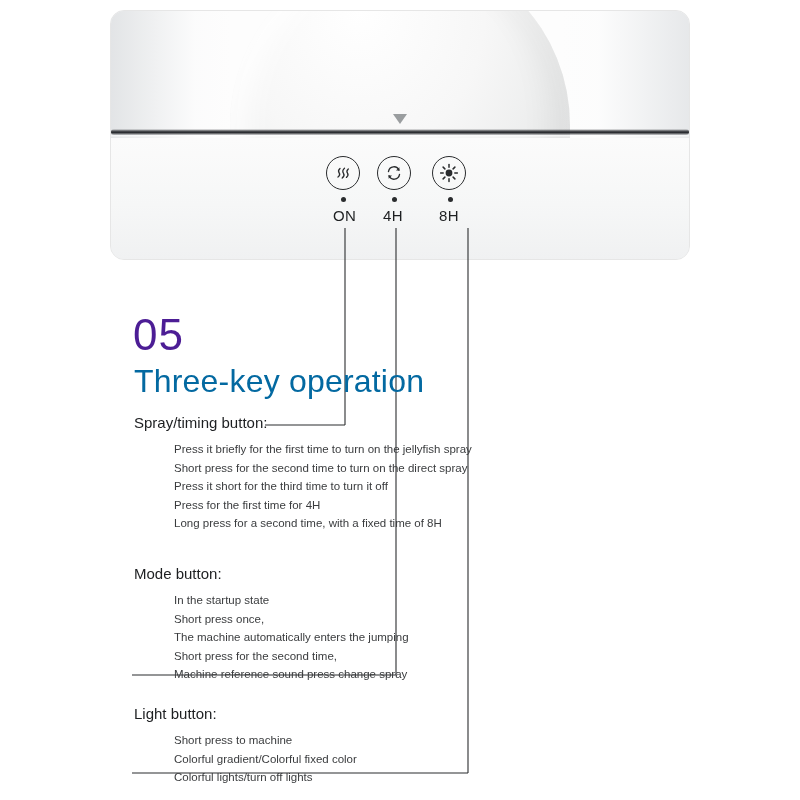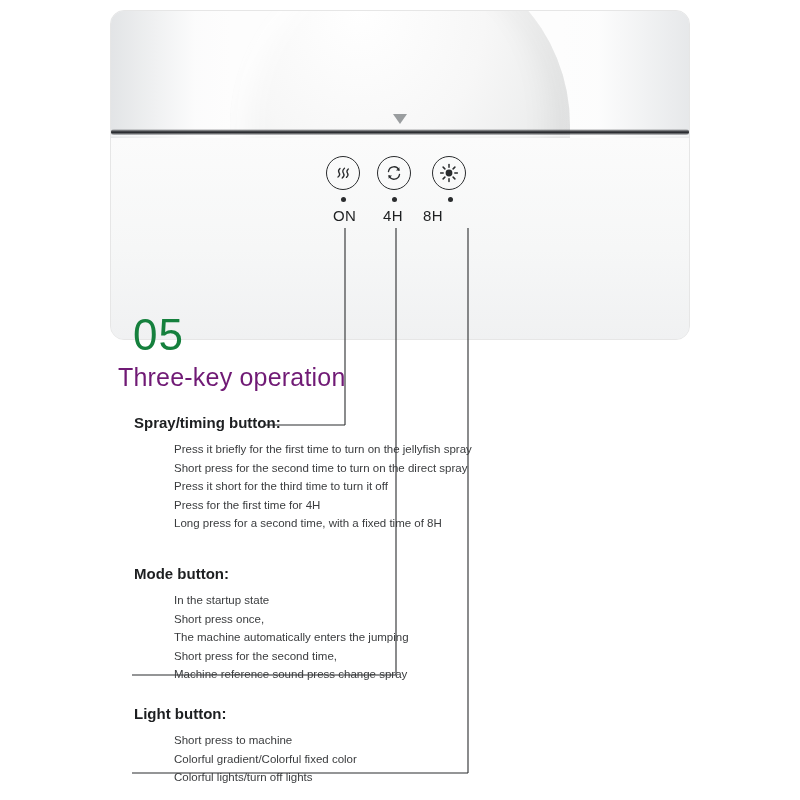--- a/index.html
+++ b/index.html
@@ -13,21 +13,21 @@
   #page {
     position: relative;
     width: 800px; height: 800px;
     background: #ffffff;
   }
 
   
   .photo-frame {
     position: absolute;
     left: 110px; top: 10px;
-    width: 580px; height: 330px;
+    width: 580px; height: 250px;
     border: 1px solid #e6e6e6;
     border-radius: 14px;
     overflow: hidden;
     background: #fdfdfd;
   }
   .device-body {
     position: absolute;
     left: 50%; top: -60px;
     transform: translateX(-50%);
     width: 340px; height: 300px;
@@ -99,34 +99,34 @@
 
   
   #lines { position: absolute; left: 0; top: 0; width: 800px; height: 800px; pointer-events: none; }
 
   
   .num {
     position: absolute;
     left: 133px; top: 310px;
     font-size: 44px;
     font-weight: 400;
-    color: #15803d;
+    color: #4c1d95;
     letter-spacing: 1px;
   }
   .headline {
     position: absolute;
-    left: 118px; top: 363px;
-    font-size: 25px;
-    color: #701a75;
+    left: 134px; top: 363px;
+    font-size: 32px;
+    color: #0369a1;
     letter-spacing: 0.2px;
   }
   .section { position: absolute; left: 134px; }
   .section-title {
     font-size: 15px;
-    font-weight: bold;
+    font-weight: normal;
     color: #1d1f21;
     margin: 0 0 9px 0;
   }
   .section-line {
     font-size: 11.5px;
     color: #3a3c3e;
     line-height: 18.5px;
     white-space: nowrap;
     margin-left: 40px;
   }
@@ -176,21 +176,21 @@
           <line x1="15.1" y1="15.1" x2="16.9" y2="16.9"></line>
           <line x1="5.1" y1="16.9" x2="6.9" y2="15.1"></line>
           <line x1="15.1" y1="6.9" x2="16.9" y2="5.1"></line>
         </g>
       </svg>
     </div>
     <div class="icon-dot" style="left:337px; top:186px;"></div>
 
     <div class="icon-label" style="left:222px; top:196px;">ON</div>
     <div class="icon-label" style="left:272px; top:196px;">4H</div>
-    <div class="icon-label" style="left:312px; top:196px;">8H</div>
+    <div class="icon-label" style="left:328px; top:196px;">8H</div>
   </div>
 
   <svg id="lines">
 
     <path d="M345 228 L345 425" stroke="#2b2d2f" stroke-width="1.1" fill="none"></path>
     <path d="M345 425 L265 425" stroke="#2b2d2f" stroke-width="1.1" fill="none"></path>
 
     <path d="M396 228 L396 675" stroke="#2b2d2f" stroke-width="1.1" fill="none"></path>
     <path d="M396 675 L132 675" stroke="#2b2d2f" stroke-width="1.1" fill="none"></path>
 

